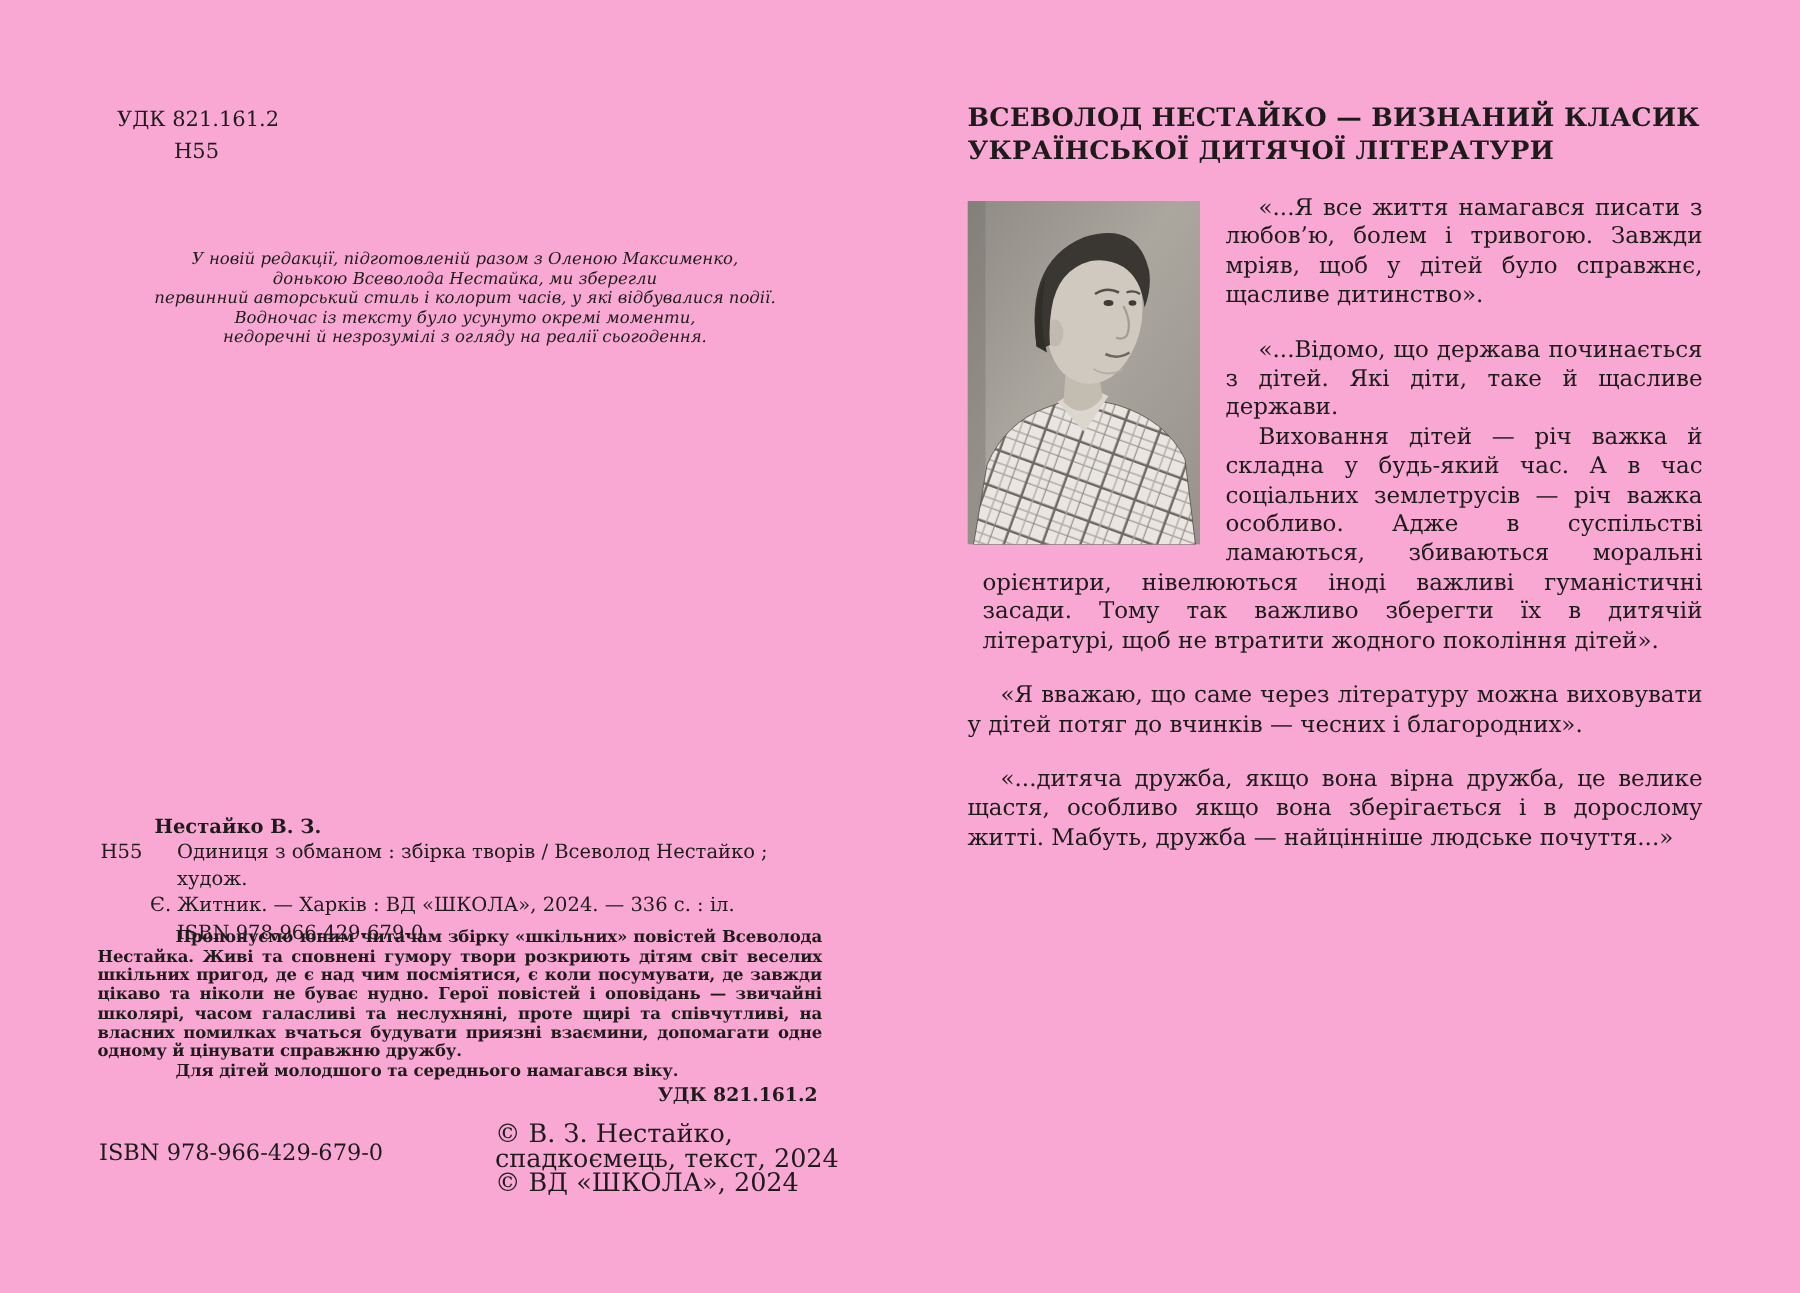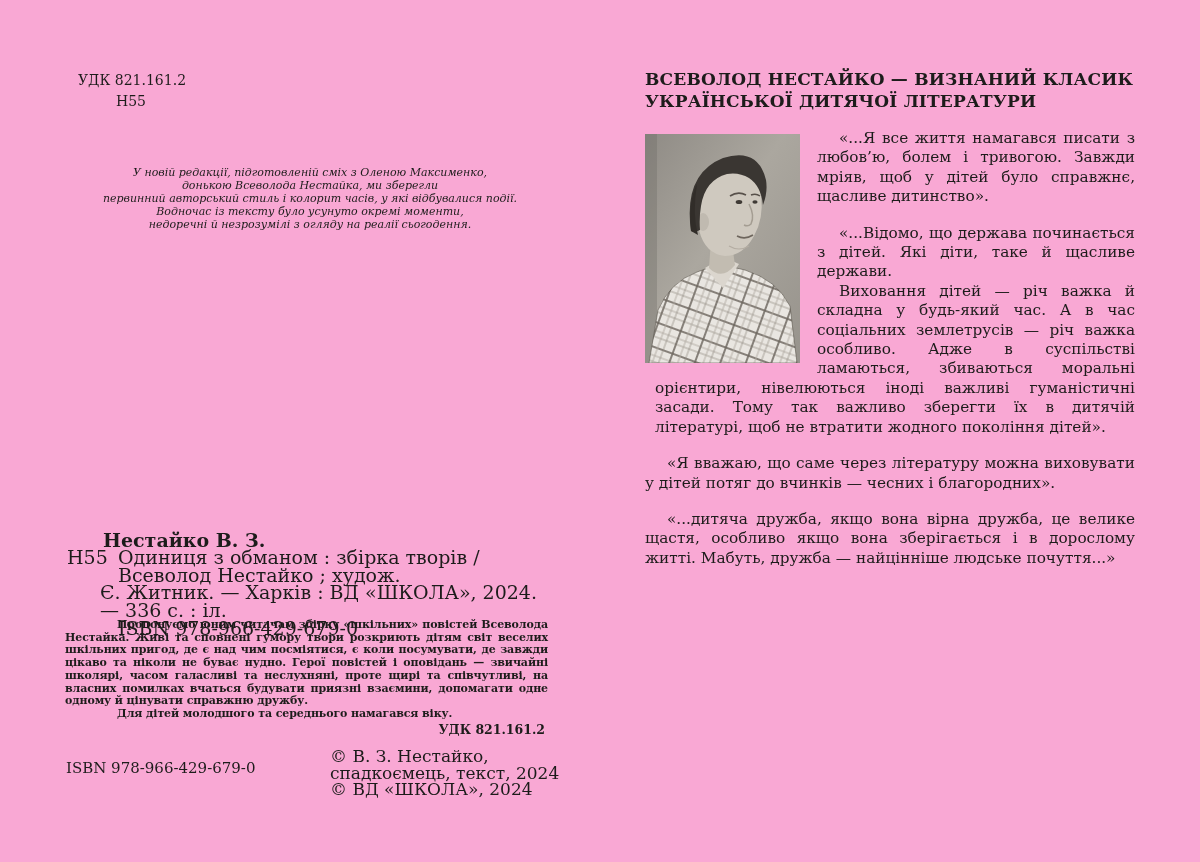--- a/index.html
+++ b/index.html
@@ -17,21 +17,21 @@
   .udk-top { position: absolute; top: 10px; left: 18px; font-size: 14px; line-height: 21px; }
   .udk-top .sign { display: block; margin-left: 38px; }
 
   .editorial-note {
     position: absolute; top: 107px; left: 0; width: 100%;
     text-align: center; font-style: italic;
     font-size: 11px; line-height: 12.9px;
   }
   .editorial-note span { display: block; }
 
-  .catalog { position: absolute; top: 472px; left: 0; width: 100%; font-size: 19px; line-height: 17.4px; }
+  .catalog { position: absolute; top: 483px; left: 0; width: 100%; font-size: 13px; line-height: 17.4px; }
   .cat-author { padding-left: 43px; font-weight: bold; }
   .cat-line1  { position: relative; padding-left: 58px; }
   .cat-line1 .cat-sign { position: absolute; left: 7px; top: 0; }
   .cat-line2  { padding-left: 40px; }
   .cat-isbn   { padding-left: 58px; padding-top: 1px; }
 
   .annotation {
     position: absolute; top: 559px; left: 5px; width: 483px;
     font-size: 11px; line-height: 12.7px; font-weight: bold;
     text-align: justify; letter-spacing: -0.1px;
@@ -75,21 +75,21 @@
 <div class="spread">
 
   <div class="left-page">
 
     <div class="udk-top">
       <span>УДК  821.161.2</span>
       <span class="sign">Н55</span>
     </div>
 
     <div class="editorial-note">
-      <span>У новій редакції, підготовленій сміх з Оленою Максименко,</span>
+      <span>У новій редакції, підготовленій разом з Оленою Максименко,</span>
       <span>донькою Всеволода Нестайка, ми зберегли</span>
       <span>первинний авторський стиль і колорит часів, у які відбувалися події.</span>
       <span>Водночас із тексту було усунуто окремі моменти,</span>
       <span>недоречні й незрозумілі з огляду на реалії сьогодення.</span>
     </div>
 
     <div class="catalog">
       <div class="cat-author">Нестайко В. З.</div>
       <div class="cat-line1">
         <span class="cat-sign">Н55</span>

